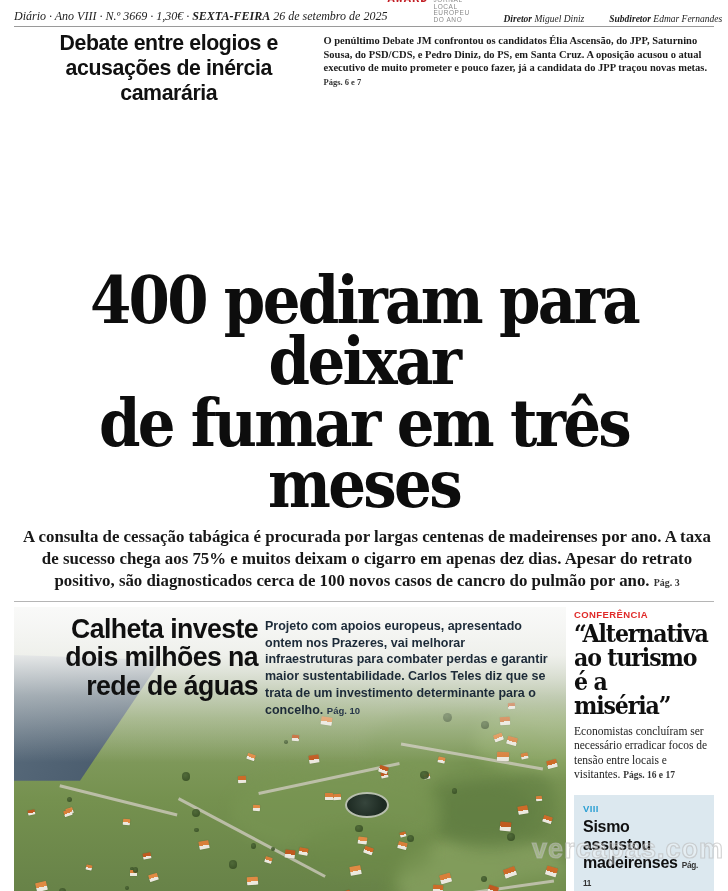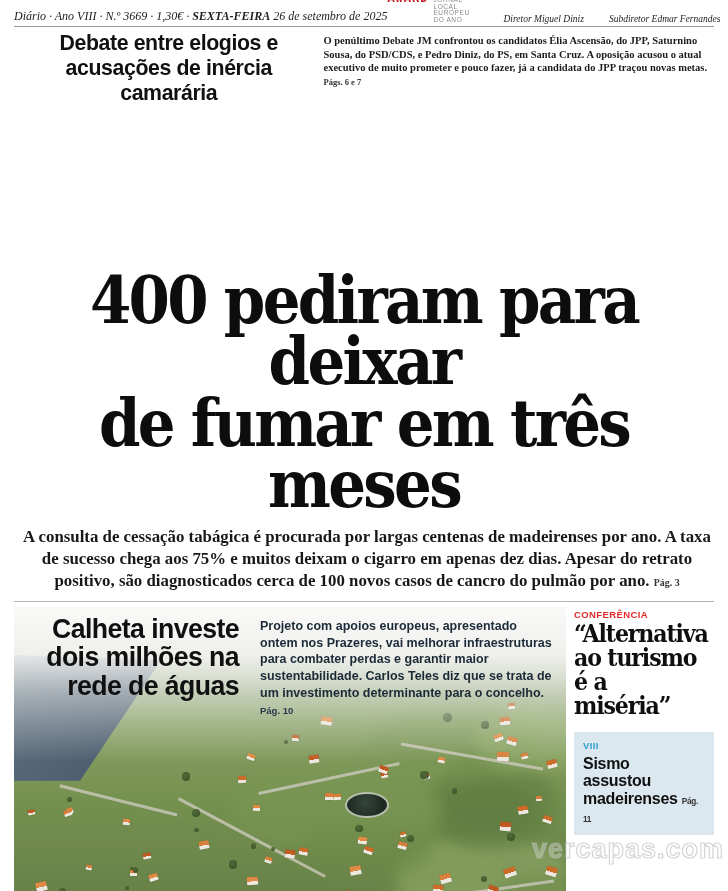--- a/index.html
+++ b/index.html
@@ -12,21 +12,21 @@
   
   .topbar{display:flex;align-items:flex-end;justify-content:space-between;height:24px;padding-top:3px}
   .edition{font-family:"Liberation Serif",serif;font-style:italic;font-size:12px;color:#222;white-space:nowrap}
   .edition b{font-weight:700}
   .award{display:flex;flex-direction:column;align-items:center;line-height:1;margin-bottom:1px}
   .award-name{font-family:"DejaVu Serif",serif;font-weight:700;font-style:italic;font-size:14px;color:var(--award_blue);letter-spacing:.5px}
   .award-row{display:flex;align-items:baseline;gap:5px;margin-top:-2px}
   .award-word{font-family:Liberation Mono, monospace;font-weight:700;font-size:12px;color:#c21f25;letter-spacing:1px}
   .award-sub{font-size:6.5px;color:#8a8a8a;letter-spacing:.6px}
   .directors{font-family:"Liberation Serif",serif;font-style:italic;font-size:9.5px;color:#222;white-space:nowrap}
-  .directors b{font-weight:400;margin-left:25px}
+  .directors b{font-weight:700;margin-left:25px}
   .topline{height:1px;background:#9a9a9a;margin-top:2px}
   
   .masthead-row{display:flex;gap:10px;margin-top:4px;height:235px}
   .brand{position:relative;width:222px;background:var(--brand_red);flex:none}
   .site{color:#fff;font-size:13px;text-align:center;margin-top:22px;letter-spacing:.3px}
   .logo{position:absolute;bottom:2px;left:0;right:0;display:flex;justify-content:center;align-items:flex-end;line-height:.82}
   .logo-dot{width:19px;height:19px;border-radius:50%;background:#fff;margin:0 3px 10px 0}
   .logo-text{font-family:"DejaVu Serif",serif;font-weight:700;font-size:110px;color:#fff;letter-spacing:-3px;transform:scaleX(.96);transform-origin:left bottom}
   .debate{flex:1;display:flex;flex-direction:row}
   .debate-hl{font-size:21.5px;font-weight:700;text-align:center;letter-spacing:-.4px;transform:scaleX(.99);color:#111}
@@ -65,21 +65,21 @@
   .rule{height:1px;background:#b5b5b5;margin-top:9px}
   
   .main-row{position:relative;display:flex;gap:8px;margin-top:5px}
   .left-col{width:552px;flex:none;display:flex;flex-direction:column}
   .aerial{position:relative;height:370px;overflow:hidden;background:linear-gradient(180deg,#c3cac6 0%,#a9b59c 14%,#88a065 30%,#75914f 52%,#698449 74%,#5d7741 100%)}
   .ocean{position:absolute;left:0;top:13%;width:46%;height:34%;background:linear-gradient(115deg,#5b6d7d 0%,#47596b 55%,#3c4e60 100%);clip-path:polygon(0 0,58% 4%,26% 100%,0 100%);z-index:0}
   .haze{position:absolute;inset:0;z-index:2;pointer-events:none;background:linear-gradient(180deg,rgba(251,251,250,.97) 0%,rgba(248,248,246,.88) 13%,rgba(240,241,238,.5) 24%,rgba(240,241,238,0) 42%)}
   .terrain{position:absolute;inset:0;z-index:1}
   .patch,.house,.tree,.road{position:absolute}
   .pond{position:absolute;left:60%;top:50%;width:44px;height:26px;border-radius:50%;background:radial-gradient(circle at 45% 40%,#36453c 0%,#1d2a22 70%);border:2px solid #b8bfae;z-index:1}
-  .calheta-overlay{position:absolute;left:0;right:10px;top:8px;z-index:3;display:flex;gap:14px}
+  .calheta-overlay{position:absolute;left:19px;right:10px;top:8px;z-index:3;display:flex;}
   .calheta-hl{width:232px;flex:none;text-align:right;font-size:27.5px;font-weight:700;line-height:1.04;letter-spacing:-.6px;color:#101010;transform:scaleX(.97);transform-origin:left top}
   .calheta-lead{flex:1;font-size:12.5px;font-weight:700;line-height:1.34;color:#1c2a38;padding-top:3px}
   .calheta-lead .pref{font-size:9.5px;color:#27374a}
   .kicker{font-size:9.5px;font-weight:700;letter-spacing:.4px}
   .kicker.red{color:var(--label_red)}
   .kicker.blue{color:var(--label_blue)}
   
   .right-col{width:140px;flex:none;display:flex;flex-direction:column}
   .serif-hl{font-family:"DejaVu Serif",serif;font-weight:700;font-size:23.5px;line-height:1.02;letter-spacing:-1.2px;color:#0f0f0f;margin-top:3px;transform:scaleX(.94);transform-origin:left top}
   .teaser-body{font-family:"Liberation Serif",serif;font-size:11.5px;line-height:1.26;color:#1d1d1d;margin-top:5px}
@@ -288,20 +288,21 @@
         </div>
 
       </div>
 
     </div>
 
     <aside class="right-col">
       <div class="teaser t-conference">
         <div class="kicker red">CONFERÊNCIA</div>
         <h3 class="serif-hl"><span>“Alternativa</span><br><span>ao turismo</span><br><span>é a miséria”</span></h3>
+        <p class="teaser-body"><span>Economistas concluíram ser necessário erradicar focos de tensão entre locais e visitantes.</span> <span class="pref">Págs. 16 e 17</span></p>
       </div>
       <div class="teaser boxed blue t-abalo">
         <div class="kicker blue">VIII</div>
         <h3 class="sans-hl"><span>Sismo assustou madeirenses</span> <span class="pref">Pág. 11</span></h3>
       </div>
 
     </aside>
 
   </section>
 

